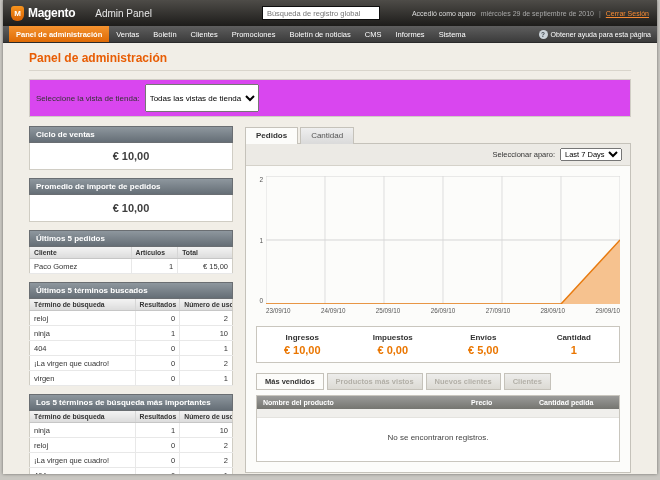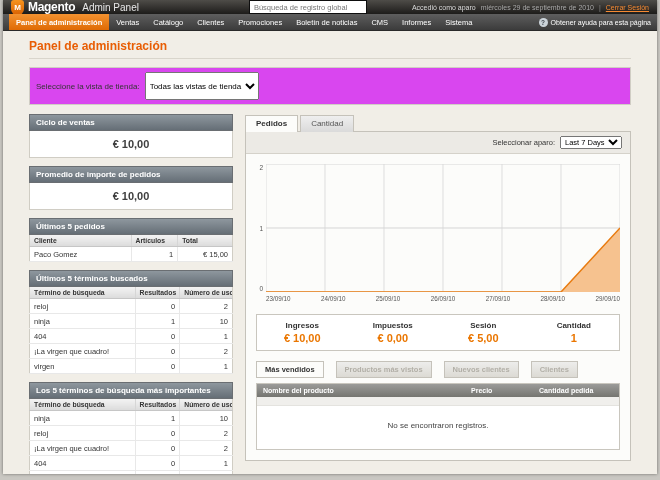--- a/index.html
+++ b/index.html
@@ -1,26 +1,26 @@
 <!DOCTYPE html>
 <html><head>
 <meta charset="utf-8">
 <style>
   *{margin:0;padding:0;box-sizing:border-box;}
   html,body{width:660px;height:480px;}
   body{background:#c9c7c2;font-family:"Liberation Sans",sans-serif;overflow:hidden;}
   .app{width:654px;height:474px;margin:0 3px;background:#f1eee7;display:flex;flex-direction:column;box-shadow:0 0 3px rgba(0,0,0,.45);}
 
   
-  .hdr{height:14px;background:linear-gradient(#4e4c48,#1d1c1a);display:flex;align-items:center;padding:0 8px;flex:0 0 auto;}
+  .hdr{height:26px;background:linear-gradient(#4e4c48,#1d1c1a);display:flex;align-items:center;padding:0 8px;flex:0 0 auto;}
   .logo{display:flex;align-items:center;gap:4px;}
   .logo-icon{width:13px;height:15px;background:linear-gradient(#f7941e,#d86102);border-radius:3px 3px 6px 6px;color:#fff;font-weight:bold;font-size:8px;display:flex;align-items:center;justify-content:center;}
   .logo-icon::before{content:"M";}
   .logo-name{color:#fff;font-size:12px;font-weight:bold;letter-spacing:-.3px;}
-  .logo-sub{color:#e8e8e8;font-size:10px;margin-left:3px;}
+  .logo-sub{color:#e8e8e8;font-size:10px;margin-left:16px;}
   .hdr-search{margin-left:110px;width:118px;height:14px;font-size:7.5px;border:1px solid #0e0e0e;background:#fff;color:#666;padding:0 4px;}
   .hdr-right{margin-left:auto;display:flex;align-items:center;gap:5px;font-size:7px;color:#ddd;white-space:nowrap;}
   .hdr-date{color:#a8a8a8;}
   .hdr-sep{color:#888;}
   .logout{color:#f78a32;text-decoration:underline;cursor:pointer;}
 
   
   .nav{height:17px;background:linear-gradient(#5e5e5e,#3b3b3b);display:flex;align-items:stretch;padding:0 6px;flex:0 0 auto;border-bottom:1px solid #2a2a2a;}
   .nav-item{display:flex;align-items:center;padding:0 7px;color:#fff;font-size:7.5px;cursor:pointer;white-space:nowrap;}
   .nav-item.active{background:linear-gradient(#f49330,#df6a04);font-weight:bold;}
@@ -56,21 +56,21 @@
   .chart-area{padding:10px 10px 2px 4px;}
   .chart-row{display:flex;}
   .y-axis{width:16px;display:flex;flex-direction:column;justify-content:space-between;align-items:flex-end;padding-right:3px;font-size:6.5px;color:#555;height:128px;line-height:7px;}
   .plot{flex:1;}
   .plot svg{display:block;width:100%;height:128px;}
   .x-axis{display:flex;justify-content:space-between;font-size:6.3px;color:#555;margin:3px 0 0 16px;}
   .totals{display:flex;margin:10px;border:1px solid #c9c6be;background:#fff;padding:6px 0;}
   .total-cell{flex:1;text-align:center;}
   .total-label{font-size:8px;font-weight:bold;color:#333;}
   .total-value{font-size:11px;font-weight:bold;color:#ea7601;margin-top:2px;}
-  .btabs{display:flex;gap:12px;padding:0 10px;}
+  .btabs{display:flex;gap:3px;padding:0 10px;}
   .btab{font-size:7.5px;font-weight:bold;padding:3px 8px;border:1px solid #c5c2ba;background:#fcfcfa;color:#333;cursor:pointer;white-space:nowrap;}
   .btab.disabled{background:linear-gradient(#ededeb,#dcdad4);color:#b2afa7;}
   .products{margin:5px 10px 10px;border:1px solid #c9c6be;background:#fff;}
   .p-head{display:flex;background:linear-gradient(#9b9b99,#757570);}
   .p-head .ph{color:#fff;font-size:7px;font-weight:bold;padding:3px 6px;white-space:nowrap;}
   .ph1{flex:1;} .ph2{width:68px;} .ph3{width:86px;}
   .p-stripe{height:9px;background:#f0efec;border-bottom:1px solid #e4e3df;}
   .p-empty{text-align:center;font-size:8px;color:#444;padding:15px 0 19px;}
 </style>
 </head>
@@ -89,21 +89,21 @@
       <span>Accedió como aparo</span>
       <span class="hdr-date">miércoles 29 de septiembre de 2010</span>
       <span class="hdr-sep">|</span>
       <span class="logout">Cerrar Sesión</span>
     </div>
   </div>
 
   <div class="nav">
     <div class="nav-item active">Panel de administración</div>
     <div class="nav-item">Ventas</div>
-    <div class="nav-item">Catálogo</div>
+    <div class="nav-item">Boletín</div>
     <div class="nav-item">Clientes</div>
     <div class="nav-item">Promociones</div>
     <div class="nav-item">Boletín de noticias</div>
     <div class="nav-item">CMS</div>
     <div class="nav-item">Informes</div>
     <div class="nav-item">Sistema</div>
     <div class="nav-help">
       <span class="help-icon"></span>
       <span>Obtener ayuda para esta página</span>
     </div>
@@ -302,21 +302,21 @@
           <div class="totals">
             <div class="total-cell">
               <div class="total-label">Ingresos</div>
               <div class="total-value">€ 10,00</div>
             </div>
             <div class="total-cell">
               <div class="total-label">Impuestos</div>
               <div class="total-value">€ 0,00</div>
             </div>
             <div class="total-cell">
-              <div class="total-label">Sesión</div>
+              <div class="total-label">Envíos</div>
               <div class="total-value">€ 5,00</div>
             </div>
             <div class="total-cell">
               <div class="total-label">Cantidad</div>
               <div class="total-value">1</div>
             </div>
           </div>
 
           <div class="btabs">
             <div class="btab">Más vendidos</div>

